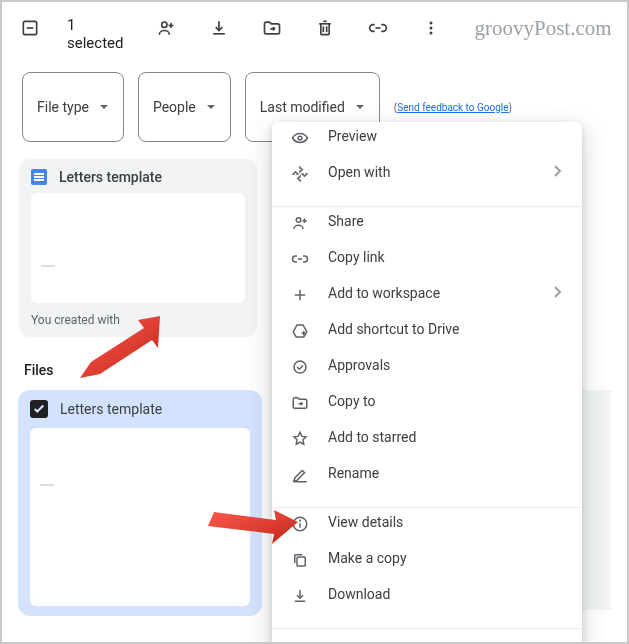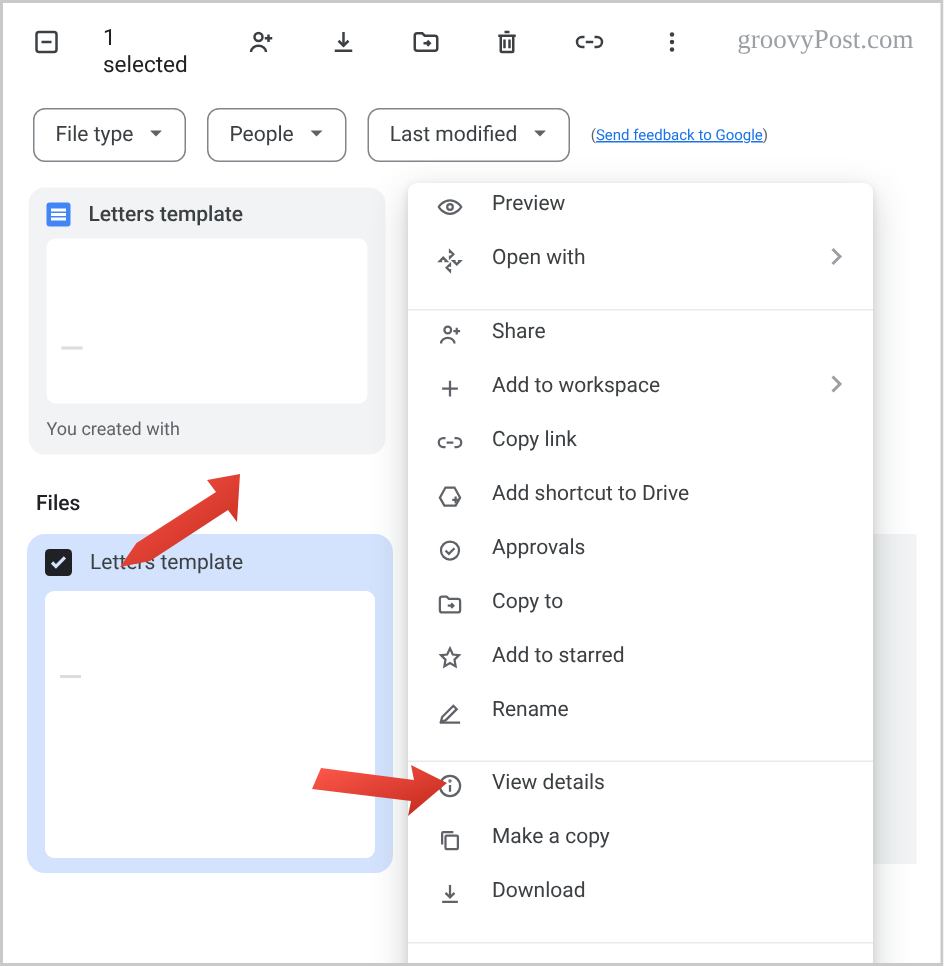--- a/index.html
+++ b/index.html
@@ -3,24 +3,24 @@
 <meta charset="utf-8">
 <style>
   html,body{margin:0;padding:0;font-family:Roboto,"Helvetica Neue",Arial,sans-serif;background:#fff;color:#202124}
   .frame{width:629px;height:644px;box-sizing:border-box;border:2px solid #c9c9c9;padding:2px;position:relative;overflow:hidden;background:#fff}
   .content{position:relative;width:100%;height:100%}
   
   .toolbar{display:flex;align-items:flex-start;gap:33px;padding:12px 16px 14px 16px}
   .tb-icon{width:24px;height:24px;display:flex;align-items:center;justify-content:center;color:#3c4043}
   .tb-icon svg,.svg{width:20px;height:20px}
   .sel-count{font-size:15px;color:#202124;margin-left:-6px}
-  .watermark{margin-left:auto;font-family:Georgia,serif;font-size:18px;color:#9aa0a6}
+  .watermark{margin-left:auto;font-family:Georgia,serif;font-size:21px;color:#9aa0a6}
   
   .chips-row{display:flex;align-items:center;gap:14px;padding:6px 16px 16px 18px}
-  .chip{display:flex;align-items:center;gap:10px;border:1px solid #80868b;border-radius:8px;height:34px;padding:0 14px;font-size:14px;color:#3c4043;background:#fff}
+  .chip{display:flex;align-items:center;gap:10px;border:1px solid #80868b;border-radius:8px;height:34px;padding:17px 14px;font-size:14px;color:#3c4043;background:#fff}
   .chip .caret{color:#5f6368}
   .caret svg{width:10px;height:10px}
   .feedback{font-size:10px;color:#5f6368}
   .feedback a{color:#1a73e8;text-decoration:underline}
   
   .sugg-area{padding:0 14px 0 14px}
   .sugg-card{width:240px;border:1px solid #fff;background:#f1f3f4;border-radius:12px;padding:10px 12px 10px 12px;box-sizing:border-box}
   .card-head{display:flex;align-items:center;gap:12px;font-size:14px;font-weight:500;color:#3c4043}
   .doc-ico{width:16px;height:16px;background:#4285f4;border-radius:2px;position:relative}
   .doc-ico::before{content:"";position:absolute;left:3px;right:3px;top:4px;height:1.5px;background:#fff;box-shadow:0 3px 0 #fff,0 6px 0 #fff}
@@ -203,38 +203,38 @@
               <path d="M4 20c0-3 3-5 6-5s6 2 6 5"></path>
               <line x1="18" y1="6" x2="18" y2="12"></line>
               <line x1="15" y1="9" x2="21" y2="9"></line>
             </svg>
           </span>
       <span>Share</span>
     </div>
     <div class="mitem">
       <span class="mico">
             <svg viewBox="0 0 24 24" fill="none" stroke="currentColor" stroke-width="2">
+              <path d="M9 12h6"></path>
+              <path d="M8 8H6a4 4 0 0 0 0 8h2"></path>
+              <path d="M16 8h2a4 4 0 0 1 0 8h-2"></path>
+            </svg>
+          </span>
+      <span>Copy link</span>
+    </div>
+    <div class="mitem">
+      <span class="mico">
+            <svg viewBox="0 0 24 24" fill="none" stroke="currentColor" stroke-width="2">
               <line x1="12" y1="5" x2="12" y2="19"></line>
               <line x1="5" y1="12" x2="19" y2="12"></line>
             </svg>
           </span>
       <span>Add to workspace</span>
       <span class="expand"><svg viewBox="0 0 14 14" fill="none" stroke="currentColor" stroke-width="2">
               <path d="M5 2l5 5-5 5"></path>
             </svg></span>
-    </div>
-    <div class="mitem">
-      <span class="mico">
-            <svg viewBox="0 0 24 24" fill="none" stroke="currentColor" stroke-width="2">
-              <path d="M9 12h6"></path>
-              <path d="M8 8H6a4 4 0 0 0 0 8h2"></path>
-              <path d="M16 8h2a4 4 0 0 1 0 8h-2"></path>
-            </svg>
-          </span>
-      <span>Copy link</span>
     </div>
     <div class="mitem">
       <span class="mico">
             <svg viewBox="0 0 24 24" fill="none" stroke="currentColor" stroke-width="2">
               <path d="M8 4l8 0 5 9-4 7H7l-4-7z"></path>
               <line x1="14" y1="15" x2="20" y2="15"></line>
               <line x1="17" y1="12" x2="17" y2="18"></line>
             </svg>
           </span>
       <span>Add shortcut to Drive</span>

